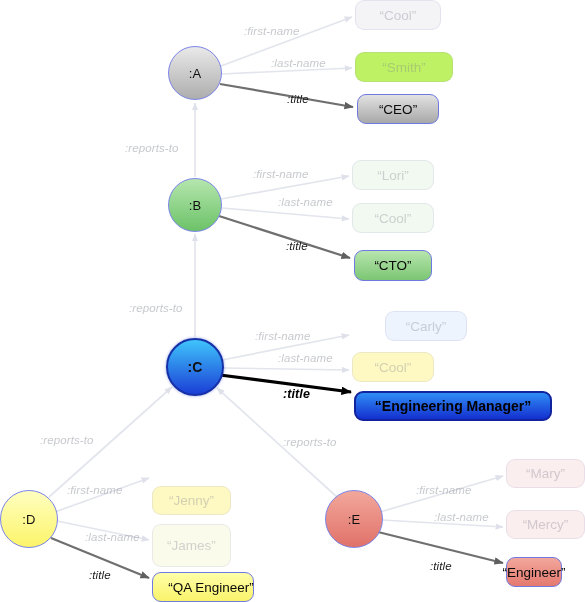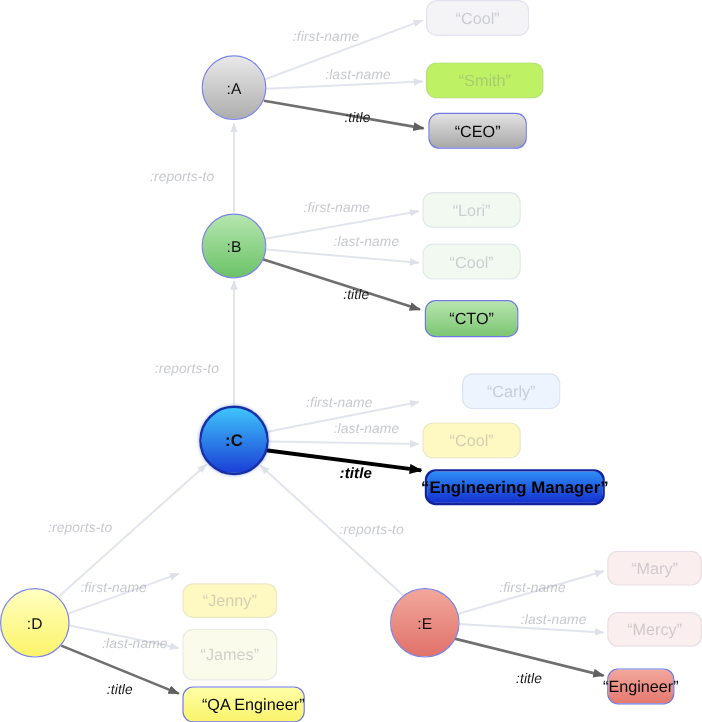--- a/index.html
+++ b/index.html
@@ -78,21 +78,21 @@
     </div>
   <div id="literals-layer">
       <div class="lit faded" style="left: 355px; top: 0px; width: 86px; height: 30px; background: rgb(244, 244, 247);">“Cool”</div>
       <div class="lit faded" style="left: 355px; top: 52px; width: 98px; height: 30px; background: #bef264;">“Smith”</div>
       <div class="lit solid" style="left: 357px; top: 94px; width: 82px; height: 30px; background: linear-gradient(rgb(226, 226, 226) 0%, rgb(168, 168, 168) 100%);">“CEO”</div>
       <div class="lit faded" style="left: 352px; top: 160px; width: 82px; height: 30px; background: rgb(242, 249, 241);">“Lori”</div>
       <div class="lit faded" style="left: 352px; top: 203px; width: 82px; height: 30px; background: rgb(242, 249, 241);">“Cool”</div>
       <div class="lit solid" style="left: 354px; top: 250px; width: 78px; height: 31px; background: linear-gradient(rgb(183, 229, 174) 0%, rgb(124, 198, 115) 100%);">“CTO”</div>
       <div class="lit faded" style="left: 352px; top: 311px; width: 82px; height: 30px; background: rgb(238, 244, 253); margin-left: 33px;">“Carly”</div>
       <div class="lit faded" style="left: 352px; top: 352px; width: 82px; height: 30px; background: #fef9c3;">“Cool”</div>
-      <div class="lit solid hl" style="left: 354px; top: 391px; width: 150px; height: 30px; background: linear-gradient(rgb(47, 141, 246) 0%, rgb(20, 48, 207) 100%);">“Engineering Manager”</div>
+      <div class="lit solid hl" style="left: 354px; top: 391px; width: 198px; height: 30px; background: linear-gradient(rgb(47, 141, 246) 0%, rgb(20, 48, 207) 100%);">“Engineering Manager”</div>
       <div class="lit faded" style="left: 152px; top: 462px; width: 79px; height: 29px; background: #fef9c3; margin-top: 24px;">“Jenny”</div>
       <div class="lit faded" style="left: 152px; top: 524px; width: 79px; height: 43px; background: rgb(251, 251, 236);">“James”</div>
       <div class="lit solid" style="left: 152px; top: 572px; width: 102px; height: 30px; background: linear-gradient(rgb(255, 255, 168) 0%, rgb(249, 243, 106) 100%); padding-left: 16px;">“QA Engineer”</div>
       <div class="lit faded" style="left: 506px; top: 459px; width: 79px; height: 29px; background: rgb(251, 238, 238);">“Mary”</div>
       <div class="lit faded" style="left: 506px; top: 510px; width: 79px; height: 29px; background: rgb(251, 238, 238);">“Mercy”</div>
       <div class="lit solid" style="left: 506px; top: 557px; width: 56px; height: 30px; background: linear-gradient(rgb(243, 167, 156) 0%, rgb(228, 121, 111) 100%);">“Engineer”</div>
     </div>
   <div id="labels-layer">
       <div class="elab" style="left: 244px; top: 25px;">:first-name</div>
       <div class="elab" style="left: 271px; top: 57px;">:last-name</div>

